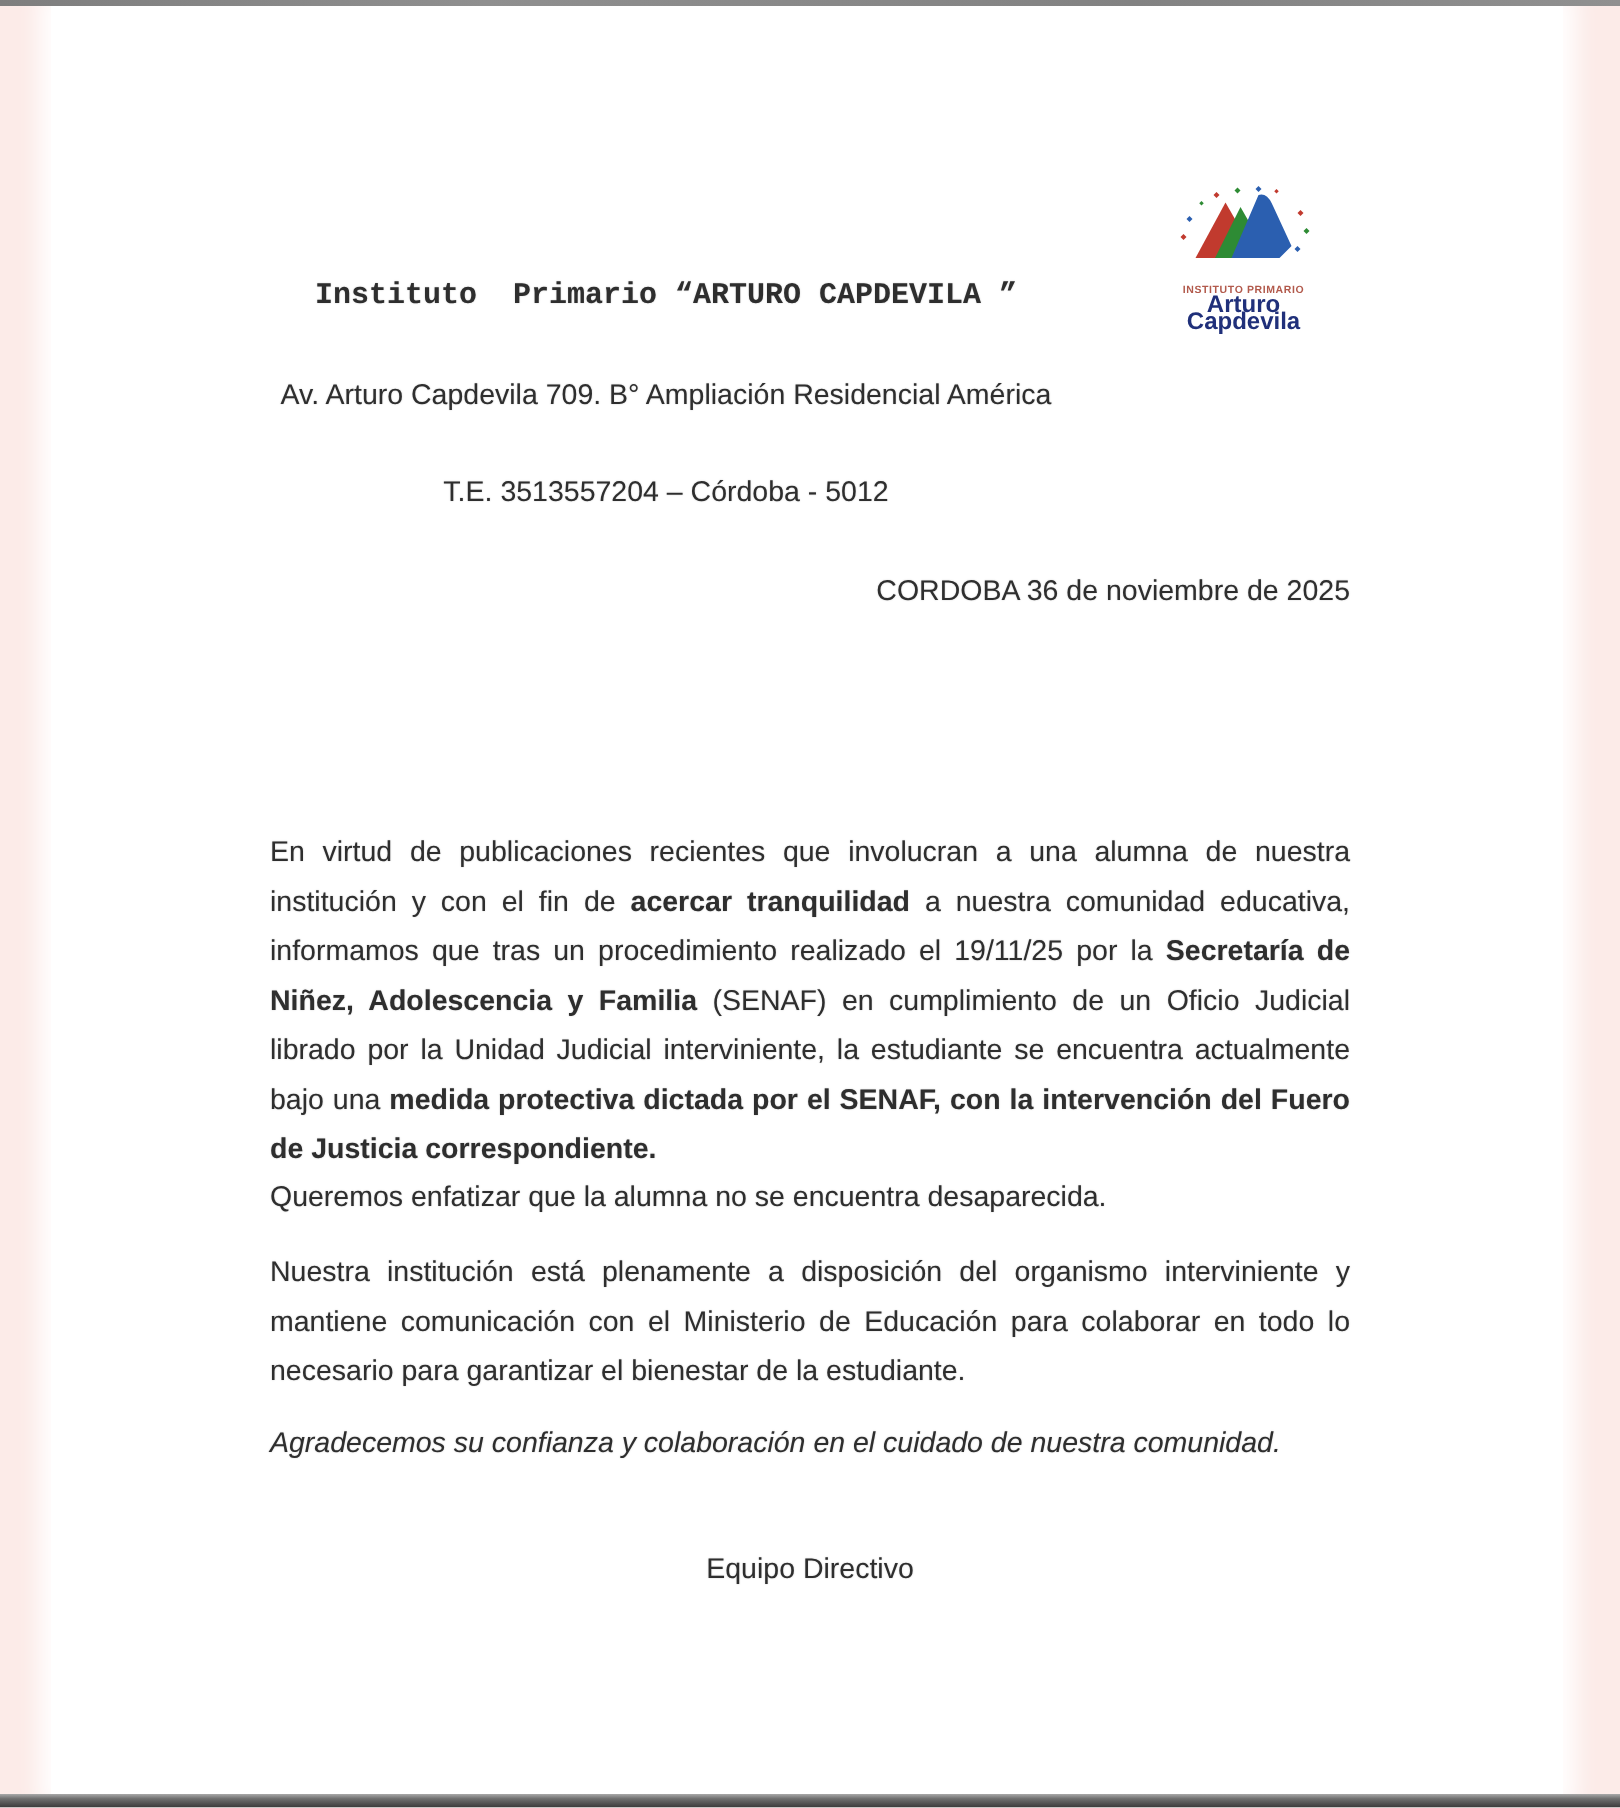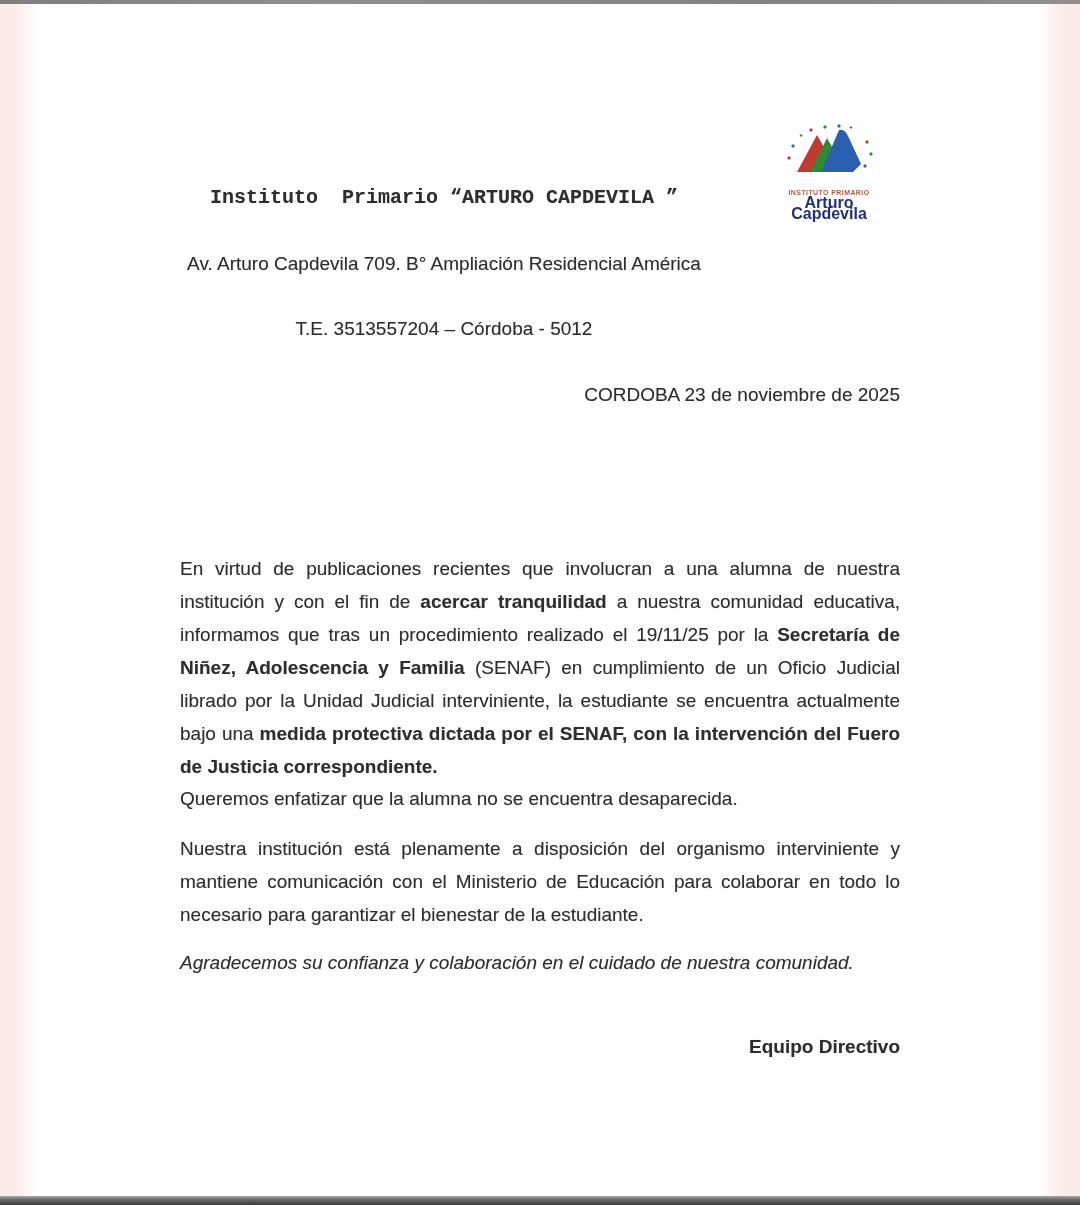--- a/index.html
+++ b/index.html
@@ -61,21 +61,21 @@
   .block {
     position: absolute; left: 146px; width: 720px;
     font-size: 19px; line-height: 33px;
   }
   .date-line   { top: 374px; text-align: right; }
   .greeting    { top: 424px; font-weight: 700; }
   .para-1      { top: 520px; text-align: justify; margin-top: 28px; }
   .para-2      { top: 778px; }
   .para-3      { top: 828px; text-align: justify; }
   .para-4      { top: 942px; font-style: italic; }
-  .signature   { top: 1026px; text-align: right; font-weight: 700; }
+  .signature   { top: 1026px; text-align: center; font-weight: 400; }
 </style>
 </head>
 <body>
 
 <div class="scan-top-strip"></div>
 <div class="scan-bottom-strip"></div>
 
 <div class="page">
 
   <div class="logo">
@@ -103,21 +103,21 @@
     <div class="logo-line1">INSTITUTO PRIMARIO</div>
     <div class="logo-line2">Arturo Capdevila</div>
   </div>
 
   <div class="header-text">
     <div class="school-name txt">Instituto  Primario “ARTURO CAPDEVILA ”</div>
     <div class="school-address txt">Av. Arturo Capdevila 709. B° Ampliación Residencial América</div>
     <div class="school-phone txt">T.E. 3513557204 – Córdoba - 5012</div>
   </div>
 
-  <div class="block date-line txt">CORDOBA 23 de noviembre de 2025</div>
+  <div class="block date-line txt">CORDOBA 36 de noviembre de 2025</div>
 
   <div class="block para-1 txt"><span>En virtud de publicaciones recientes que involucran a una alumna de nuestra institución y con el fin de </span><span style="font-weight: 700;">acercar tranquilidad</span><span> a nuestra comunidad educativa, informamos que tras un procedimiento realizado el 19/11/25 por la </span><span style="font-weight: 700;">Secretaría de Niñez, Adolescencia y Familia</span><span> (SENAF) en cumplimiento de un Oficio Judicial librado por la Unidad Judicial interviniente, la estudiante se encuentra actualmente bajo una </span><span style="font-weight: 700;">medida protectiva dictada por el SENAF, con la intervención del Fuero de Justicia correspondiente.</span></div>
   <div class="block para-3 txt"><span>Nuestra institución está plenamente a disposición del organismo interviniente y mantiene comunicación con el Ministerio de Educación para colaborar en todo lo necesario para garantizar el bienestar de la estudiante.</span></div>
   <div class="block para-2 txt"><span>Queremos enfatizar que la alumna no se encuentra desaparecida.</span></div>
   <div class="block para-4 txt"><span style="">Agradecemos su confianza y colaboración en el cuidado de nuestra comunidad.</span></div>
 
   <div class="block signature txt">Equipo Directivo</div>
 </div>
 
 </body></html>

